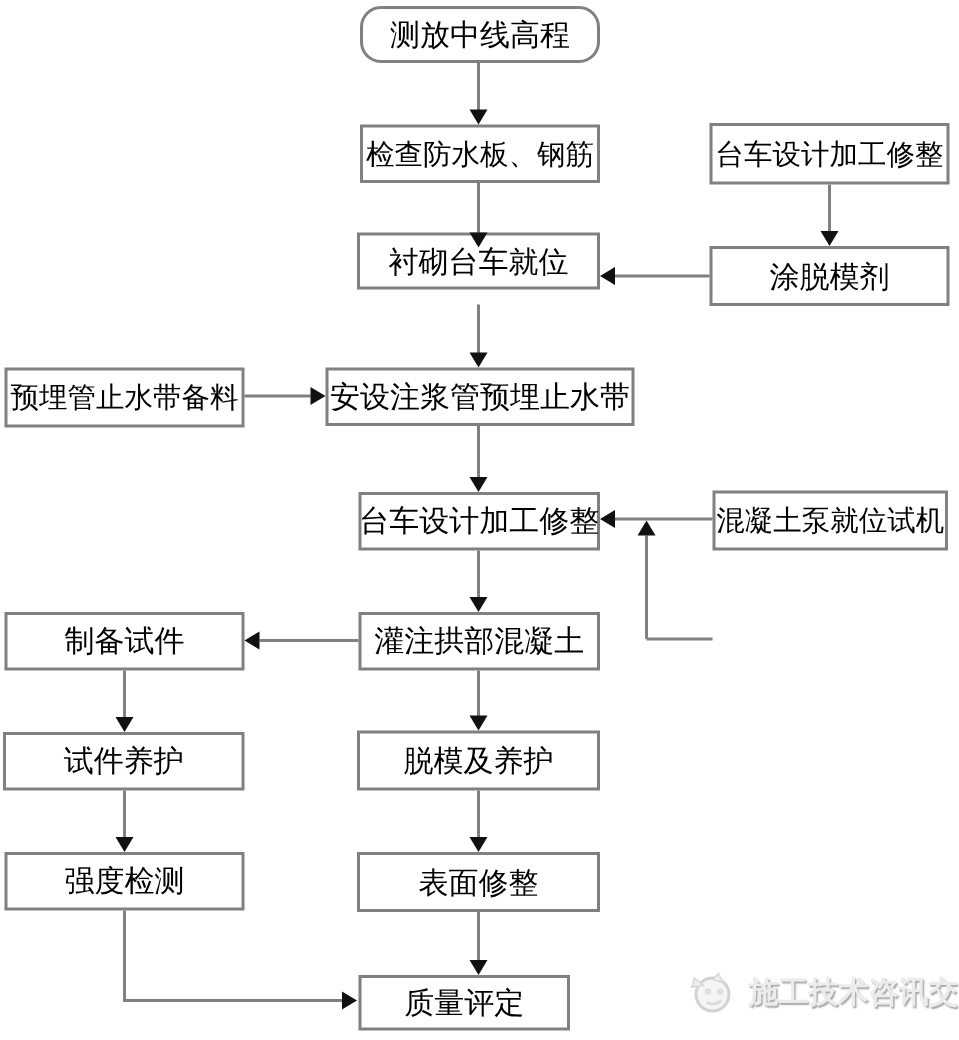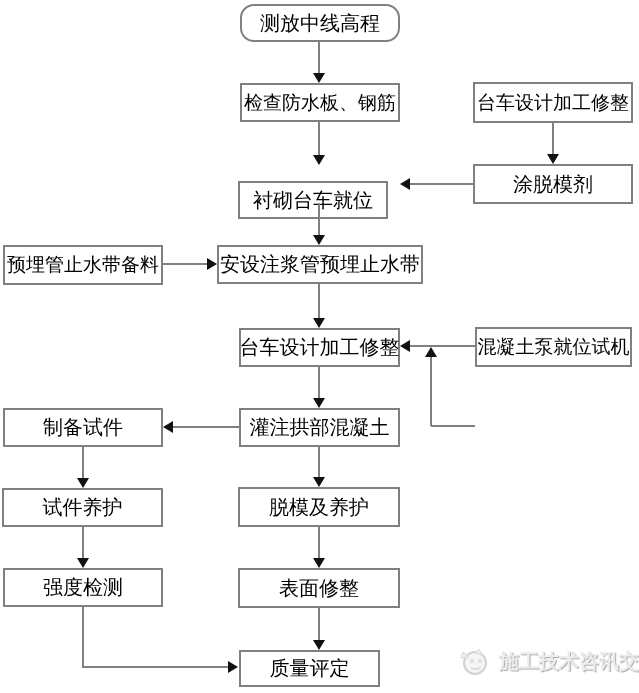--- a/index.html
+++ b/index.html
@@ -44,21 +44,21 @@
   }
 </style>
 </head>
 <body>
 
 <div id="canvas">
 
   <div class="node" style="left:240px;top:4px;width:160px;height:38px;border-radius:14px;">测放中线高程</div>
   <div class="node tight" style="left:240px;top:83px;width:160px;height:39px;">检查防水板、钢筋</div>
   <div class="node tight" style="left:473px;top:82px;width:160px;height:41px;">台车设计加工修整</div>
-  <div class="node" style="left:238px;top:181px;width:150px;height:38px;">衬砌台车就位</div>
+  <div class="node" style="left:238px;top:155px;width:162px;height:38px;">衬砌台车就位</div>
   <div class="node" style="left:473px;top:164px;width:160px;height:40px;">涂脱模剂</div>
   <div class="node tight" style="left:3px;top:245px;width:160px;height:40px;">预埋管止水带备料</div>
   <div class="node wide" style="left:217px;top:245px;width:206px;height:39px;">安设注浆管预埋止水带</div>
   <div class="node" style="left:239px;top:328px;width:161px;height:39px;">台车设计加工修整</div>
   <div class="node tight" style="left:475px;top:327px;width:157px;height:40px;">混凝土泵就位试机</div>
   <div class="node" style="left:239px;top:408px;width:161px;height:39px;">灌注拱部混凝土</div>
   <div class="node" style="left:3px;top:408px;width:160px;height:39px;">制备试件</div>
   <div class="node" style="left:2px;top:488px;width:161px;height:39px;">试件养护</div>
   <div class="node" style="left:238px;top:487px;width:162px;height:40px;">脱模及养护</div>
   <div class="node" style="left:3px;top:568px;width:160px;height:39px;">强度检测</div>

